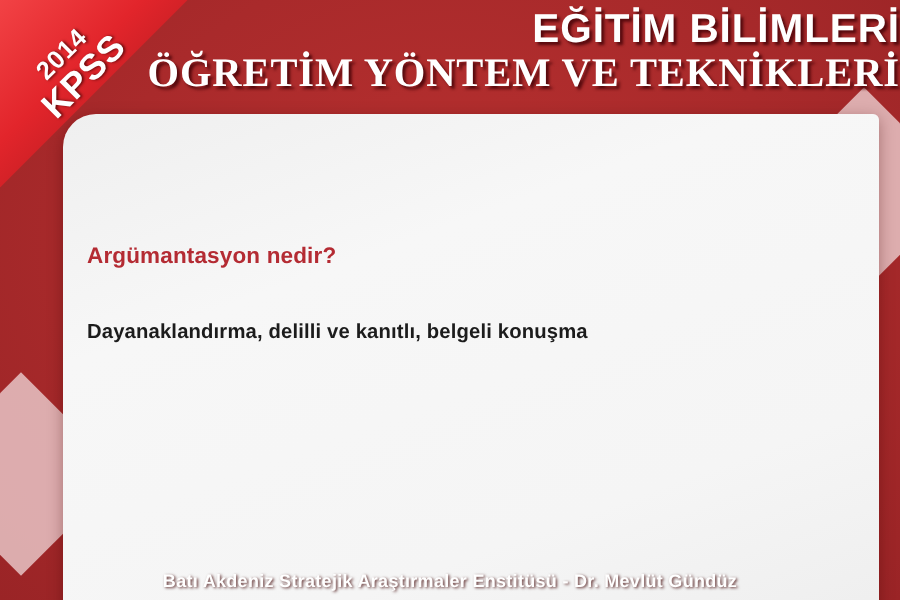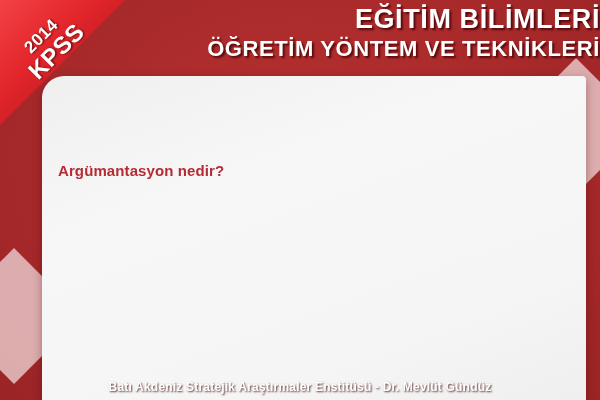--- a/index.html
+++ b/index.html
@@ -77,21 +77,21 @@
   }
   #title-line1, #title-line2 {
     color:#ffffff;
     font-weight:bold;
     letter-spacing:.6px;
     text-shadow:2px 2px 2px rgba(70,4,8,.85);
     white-space:nowrap;
     text-align:right;
   }
   #title-line1 { font-size:27px; line-height:30px; }
-  #title-line2 { font-size:22px; line-height:29px; }
+  #title-line2 { font-size:27px; line-height:29px;font-family:Liberation Serif, serif; }
 
   
   #card {
     position:absolute;
     left:42px; top:76px;
     width:544px; height:364px;
     background:linear-gradient(160deg, #EFEFEF 0%, #F7F7F7 30%, #F5F5F5 70%, #EDEDED 100%);
     border-radius:22px 4px 22px 22px;
     box-shadow:0 3px 10px rgba(60,0,0,.35);
     z-index:4;
@@ -147,20 +147,21 @@
   </div>
 
   <div id="header">
     <div id="title-line1">EĞİTİM BİLİMLERİ</div>
     <div id="title-line2">ÖĞRETİM YÖNTEM VE TEKNİKLERİ</div>
   </div>
 
   <div id="card">
     <div id="card-inner">
       <div id="question">Argümantasyon nedir?</div>
+      <div id="answer">Dayanaklandırma, delilli ve kanıtlı, belgeli konuşma</div>
     </div>
   </div>
 
   <div id="footer">
     <div id="footer-text">Batı Akdeniz Stratejik Araştırmaler Enstitüsü - Dr. Mevlüt Gündüz</div>
   </div>
 
 </div>
 
 </body></html>

